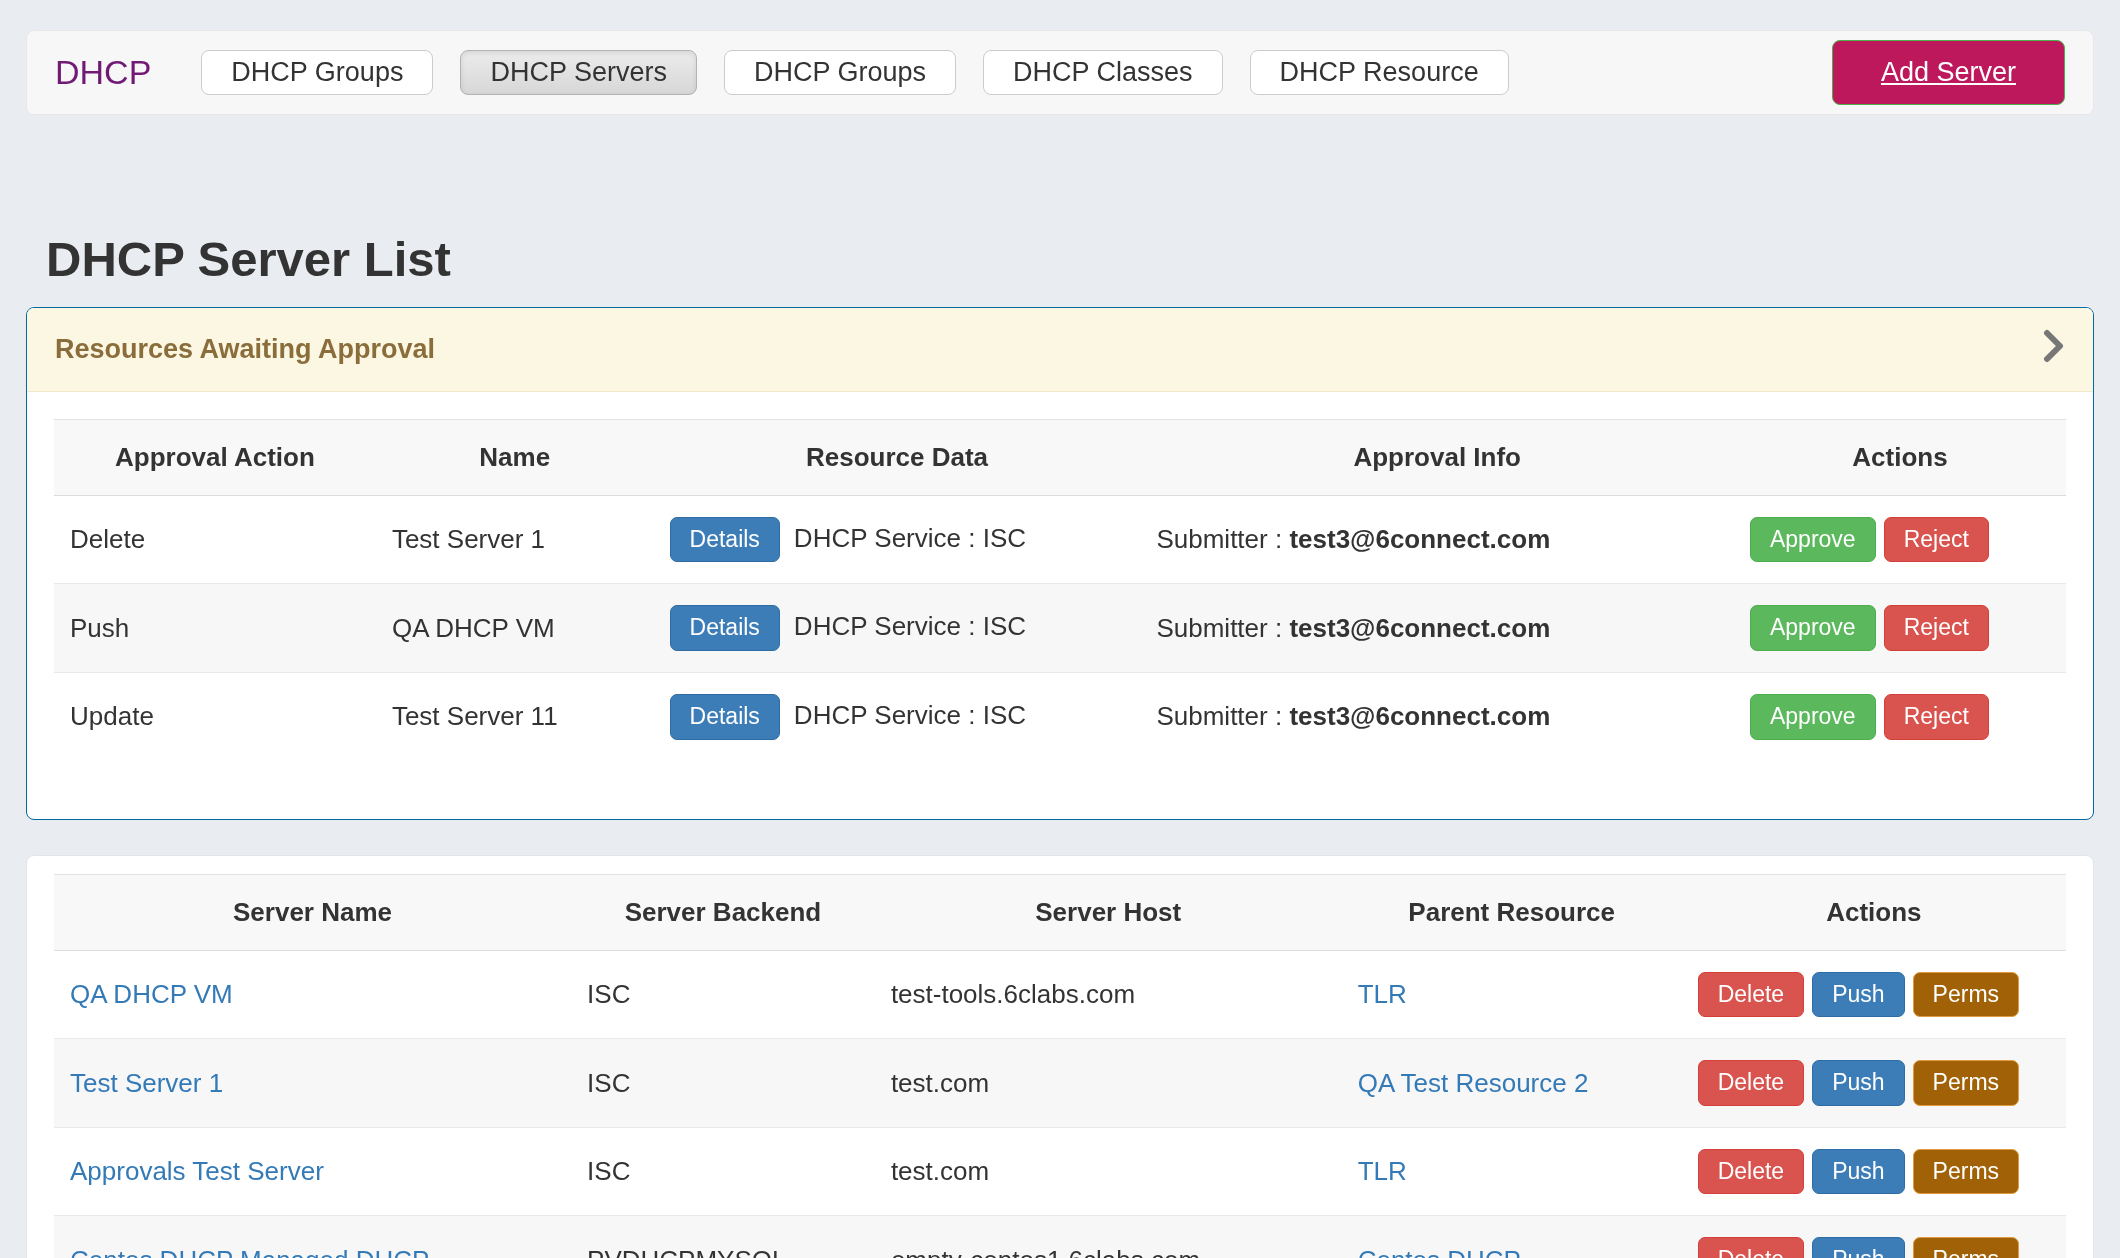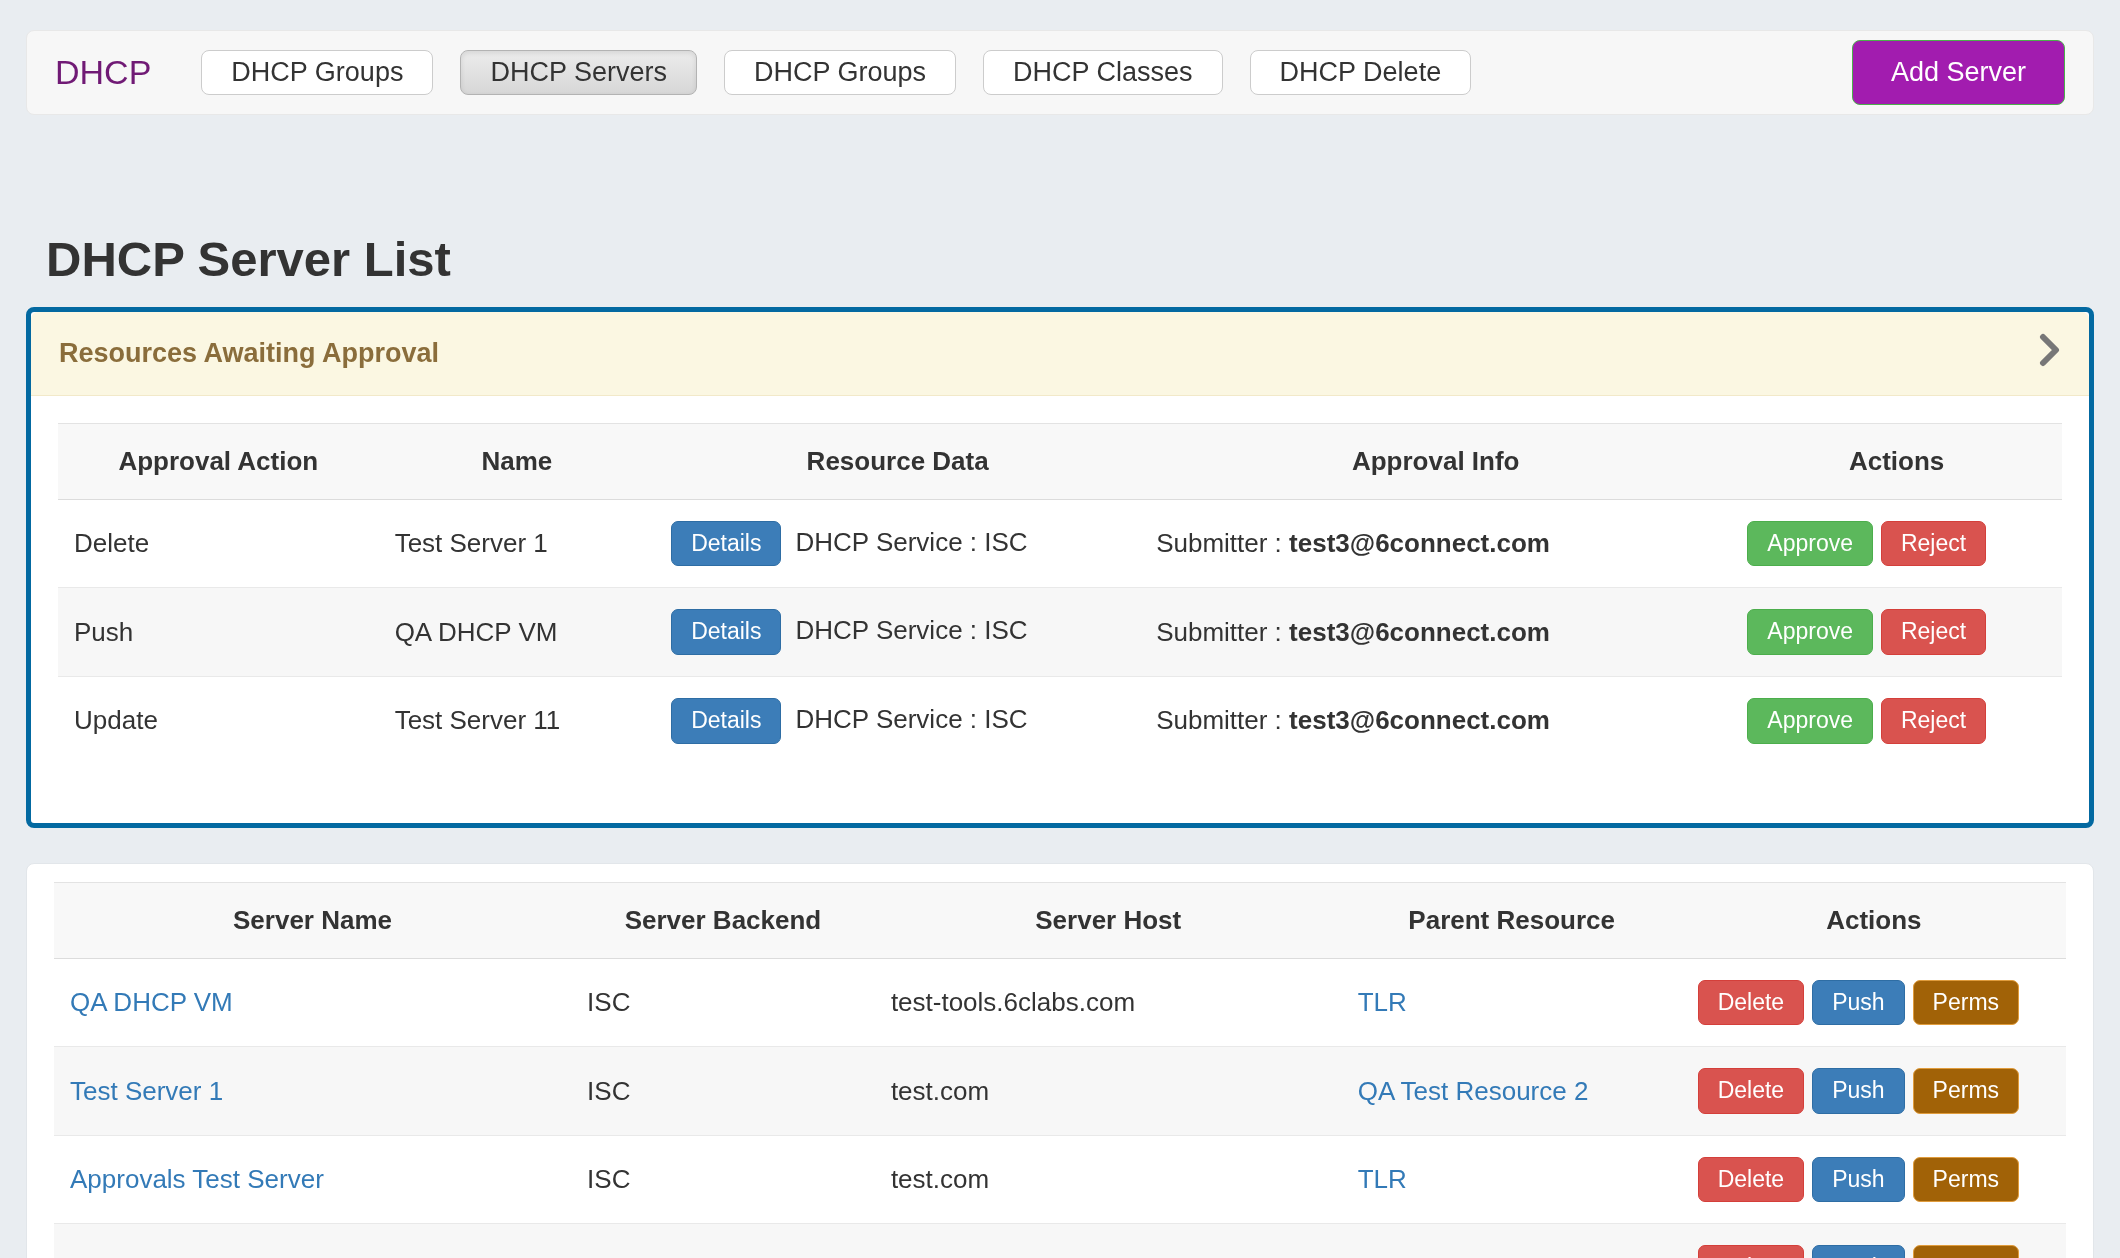--- a/index.html
+++ b/index.html
@@ -21,32 +21,33 @@
     border-radius:8px;padding:6px 29px;margin-right:27px;cursor:pointer;
     font-family:"Liberation Sans", sans-serif;white-space:nowrap;
   }
   .tab-btn.active{
     background:linear-gradient(to bottom,#ececec,#d7d7d7);
     border-color:#b3b3b3;
     box-shadow:inset 0 2px 5px rgba(0,0,0,.10);
   }
   .topbar .spacer{flex:1;}
   .add-server{
-    background:#a21caf;border:1px solid #4cae4c;color:#fff;
-    font-size:27px;padding:16px 38px;border-radius:8px;cursor:pointer;
+    background:#be185d;border:1px solid #4cae4c;color:#fff;
+    font-size:27px;padding:16px 48px;border-radius:8px;cursor:pointer;
     font-family:"Liberation Sans", sans-serif;
+    text-decoration:underline;
   }
   
   h1.page-title{
     margin:118px 26px 20px 46px;
     font-size:49px;font-weight:700;color:#333;line-height:1.1;
   }
   
   .panel-warning{
-    margin:0 26px;background:#fff;border:5px solid #0369a1;border-radius:8px;
+    margin:0 26px;background:#fff;border:1px solid #0369a1;border-radius:8px;
   }
   .panel-warning .heading{
     background:#fbf7e2;color:#8a6d3b;font-weight:bold;font-size:27px;
     padding:21px 28px;border-bottom:1px solid #f2e9c9;
     border-radius:7px 7px 0 0;
     display:flex;justify-content:space-between;align-items:center;cursor:pointer;
   }
   .panel-body{padding:27px 27px 58px;}
   
   .panel-plain{
@@ -80,21 +81,21 @@
 </style>
 </head>
 <body>
 
 <div class="topbar">
   <span class="brand">DHCP</span>
   <button class="tab-btn">DHCP Groups</button>
   <button class="tab-btn active">DHCP Servers</button>
   <button class="tab-btn">DHCP Groups</button>
   <button class="tab-btn">DHCP Classes</button>
-  <button class="tab-btn">DHCP Delete</button>
+  <button class="tab-btn">DHCP Resource</button>
   <span class="spacer"></span>
   <button class="add-server">Add Server</button>
 </div>
 
 <h1 class="page-title">DHCP Server List</h1>
 
 <div class="panel-warning">
   <div class="heading">
     <span>Resources Awaiting Approval</span>
     <span class="chev">

